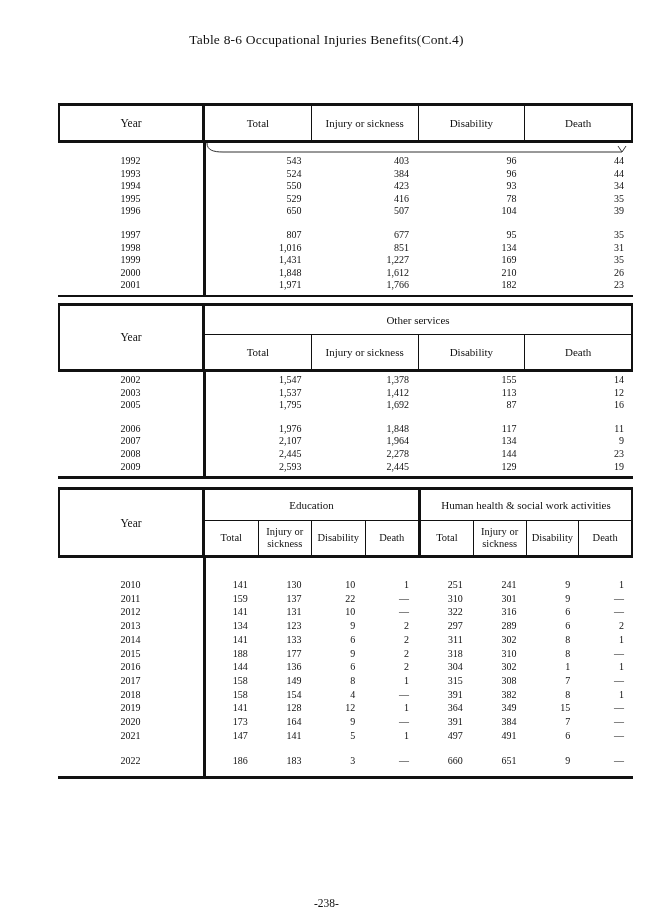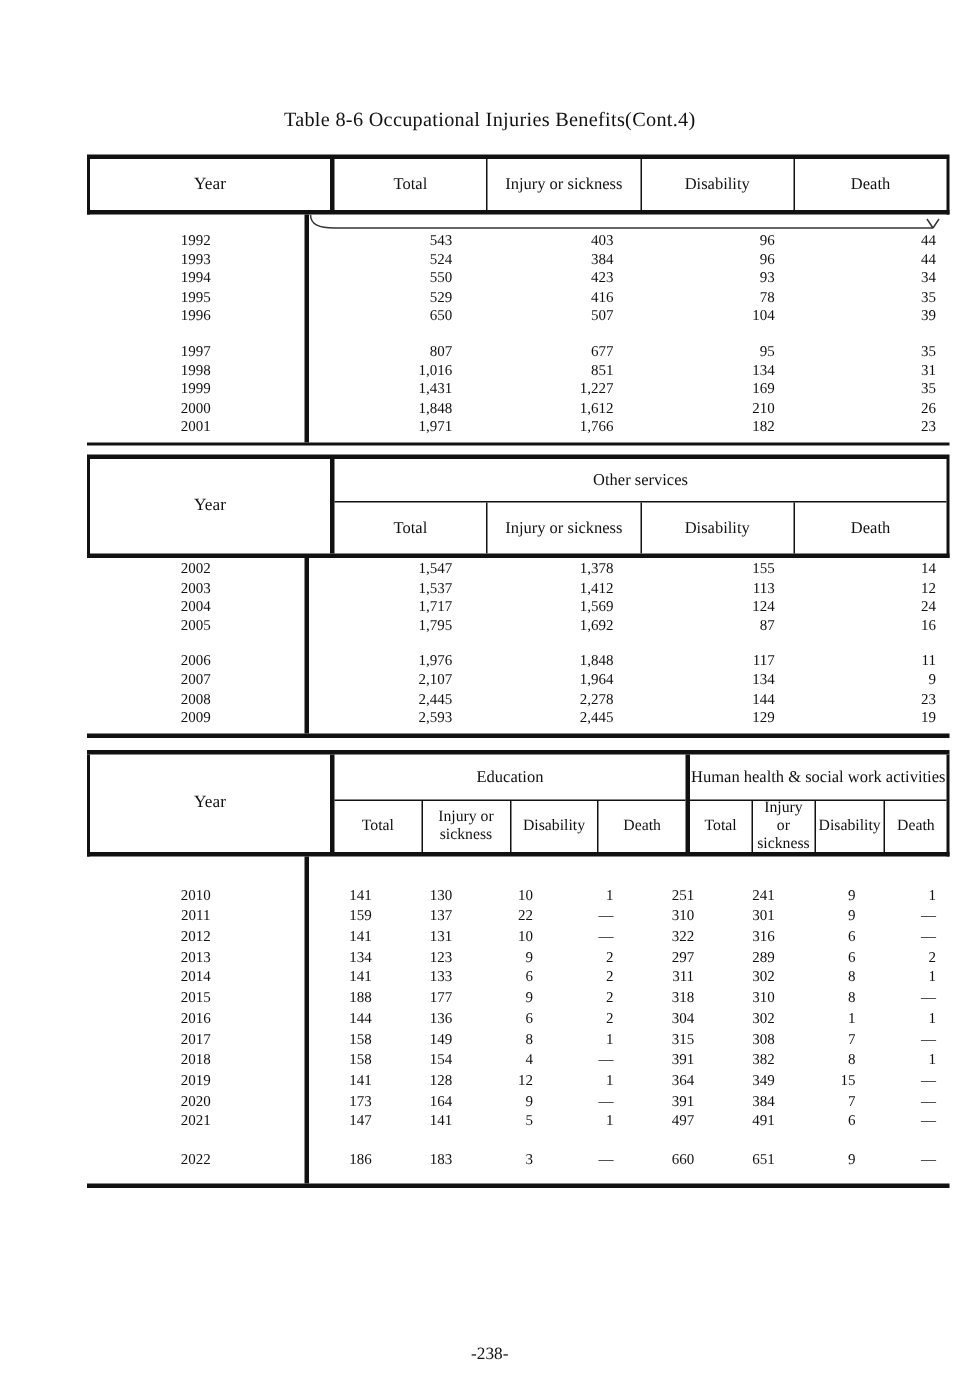--- a/index.html
+++ b/index.html
@@ -2,35 +2,35 @@
 <html><head>
 <meta charset="utf-8">
 <style>
   html,body{margin:0;padding:0;}
   body{
     width:653px;height:924px;background:#ffffff;color:#111;
     font-family:"Liberation Serif", serif;position:relative;overflow:hidden;
   }
   .doc-title{
     position:absolute;top:32px;left:0;width:100%;text-align:center;
-    font-size:13.5px;letter-spacing:.2px;white-space:nowrap;margin-top:40px;
+    font-size:13.5px;letter-spacing:.2px;white-space:nowrap;
   }
   #tables{position:absolute;top:103px;left:58px;width:575px;}
 
   section.tbl{border-top:3px solid #111;}
   section.tbl.s1{margin-bottom:6px;border-bottom:2px solid #111;}
   section.tbl.s2{margin-bottom:8px;border-bottom:3px solid #111;}
   section.tbl.s3{border-bottom:3px solid #111;}
 
   .thead{
     display:flex;align-items:stretch;
     border-left:2.5px solid #111;border-right:2.5px solid #111;border-bottom:3px solid #111;
   }
   .hyear{
-    width:163px;flex:none;box-sizing:border-box;border-right:3px solid #111;
+    width:145px;flex:none;box-sizing:border-box;border-right:3px solid #111;
     display:flex;align-items:center;justify-content:center;font-size:11.5px;
   }
   .hgroups{flex:1;display:flex;min-width:0;}
   .hgroup{display:flex;flex-direction:column;flex:1;min-width:0;}
   .hgroup.fixed{flex:none;}
   .hgroup + .hgroup{border-left:3px solid #111;justify-content:space-between;}
   .glabel{
     display:flex;align-items:center;justify-content:center;text-align:center;
     border-bottom:1px solid #111;font-size:11px;white-space:nowrap;
   }
@@ -187,27 +187,20 @@
             <div class="cv">14</div>
           </div>
           <div class="row">
             <div class="cy">2003</div>
             <div class="cv">1,537</div>
             <div class="cv">1,412</div>
             <div class="cv">113</div>
             <div class="cv">12</div>
           </div>
           <div class="row">
-            <div class="cy">2004</div>
-            <div class="cv">1,717</div>
-            <div class="cv">1,569</div>
-            <div class="cv">124</div>
-            <div class="cv">24</div>
-          </div>
-          <div class="row">
             <div class="cy">2005</div>
             <div class="cv">1,795</div>
             <div class="cv">1,692</div>
             <div class="cv">87</div>
             <div class="cv">16</div>
           </div>
           <div class="spacer"></div>
           <div class="row">
             <div class="cy">2006</div>
             <div class="cv">1,976</div>
@@ -235,21 +228,21 @@
             <div class="cv">2,445</div>
             <div class="cv">129</div>
             <div class="cv">19</div>
           </div>
         </div>
       </section>
       <section class="tbl s3 cols8">
         <div class="thead">
           <div class="hyear">Year</div>
           <div class="hgroups">
-            <div class="hgroup fixed" style="width: 234px;">
+            <div class="hgroup fixed" style="width: 213px;">
               <div class="glabel">Education</div>
               <div class="gcols">
                 <div class="gcol">Total</div>
                 <div class="gcol">Injury or sickness</div>
                 <div class="gcol">Disability</div>
                 <div class="gcol">Death</div>
               </div>
             </div>
             <div class="hgroup">
               <div class="glabel">Human health &amp; social work activities</div>

